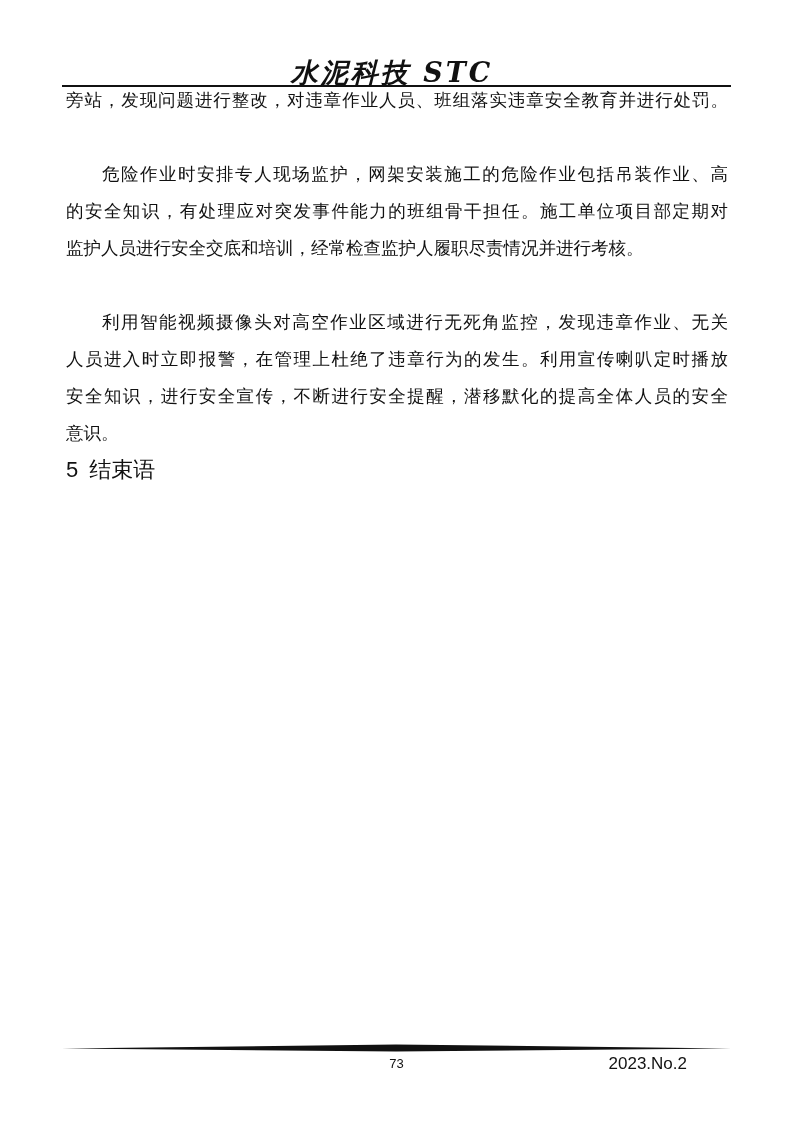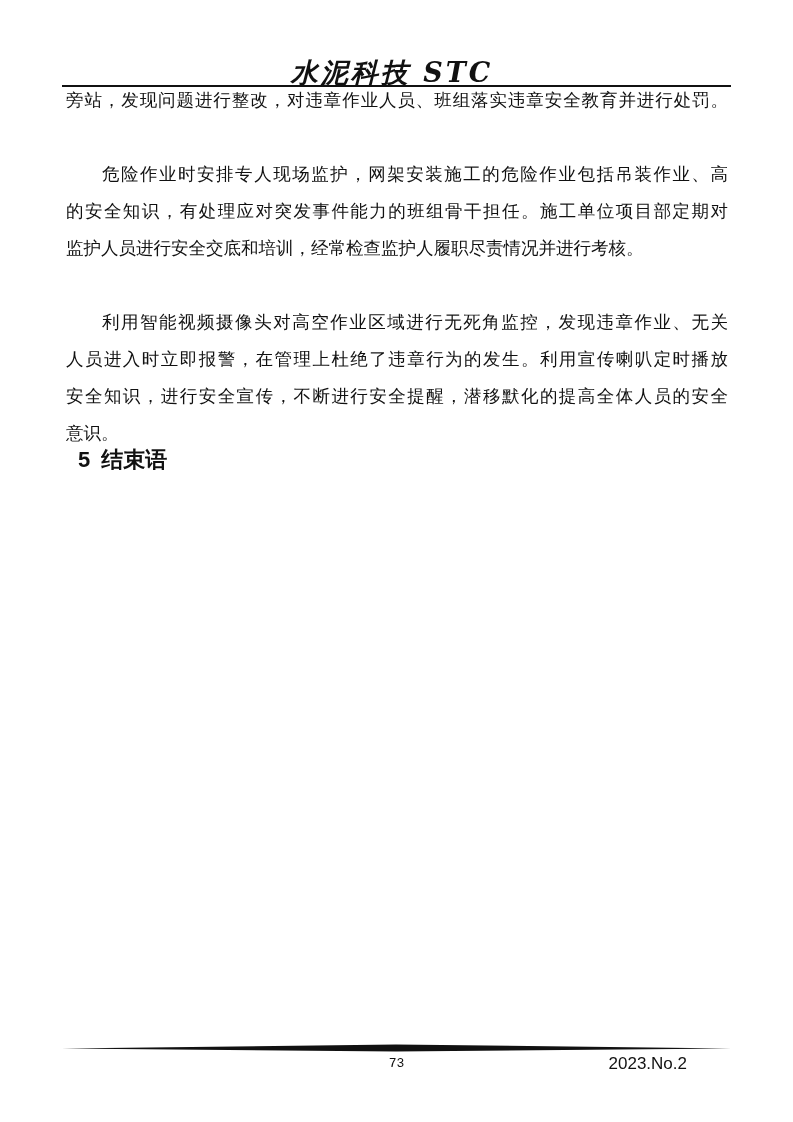--- a/index.html
+++ b/index.html
@@ -62,49 +62,48 @@
     text-align: right;
     text-align-last: left;
   }
   .line.indent {
     text-indent: 36px;
     margin-top: 37px;
   }
   
   .section-heading {
     position: absolute;
-    top: 441px;
+    top: 451px;
     left: 66px;
     width: 662px;
     height: 37px;
     line-height: 37px;
     font-family: "Liberation Sans", "DejaVu Sans", sans-serif;
-    font-weight: 700;
+    font-weight: 400;
     font-size: 22px;
-    margin-left: 12px;
   }
   .sec-title { margin-left: 11px; }
   
   .footer-rule {
     position: absolute;
     top: 1044px;
     left: 62px;
     width: 669px;
     height: 9px;
   }
   .footer-rule svg { display: block; }
   .footer-pageno {
     position: absolute;
     top: 1055px;
     left: 0;
     width: 793px;
     height: 18px;
     line-height: 18px;
     text-align: center;
-    font-family: Liberation Mono, monospace;
+    font-family: Liberation Sans, sans-serif;
     font-size: 13px;
   }
   .footer-issue {
     position: absolute;
     top: 1055px;
     right: 106px;
     height: 18px;
     line-height: 18px;
     font-family: "Liberation Sans", "DejaVu Sans", sans-serif;
     font-size: 17px;

